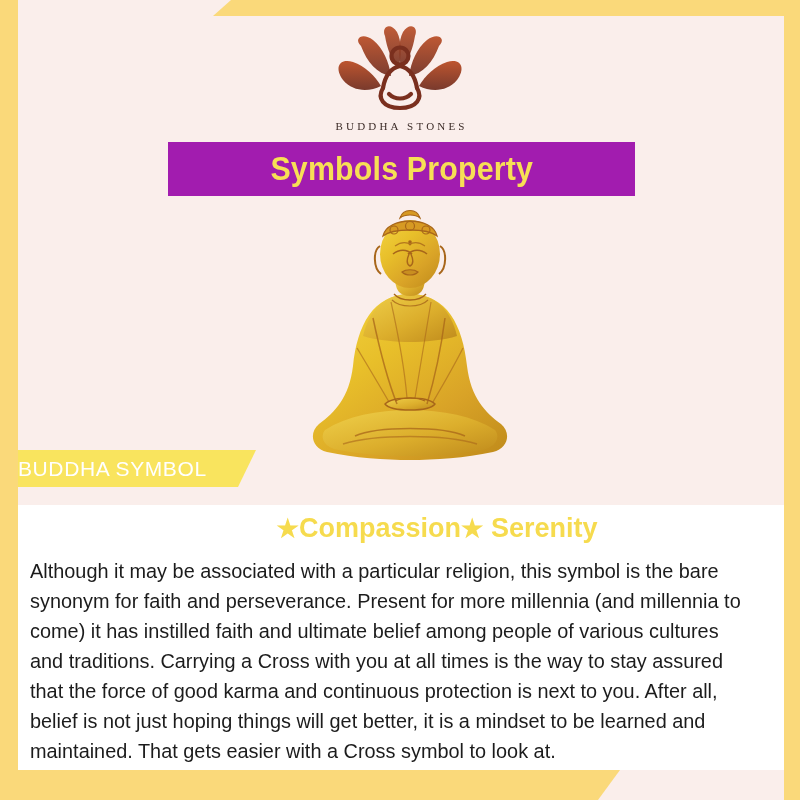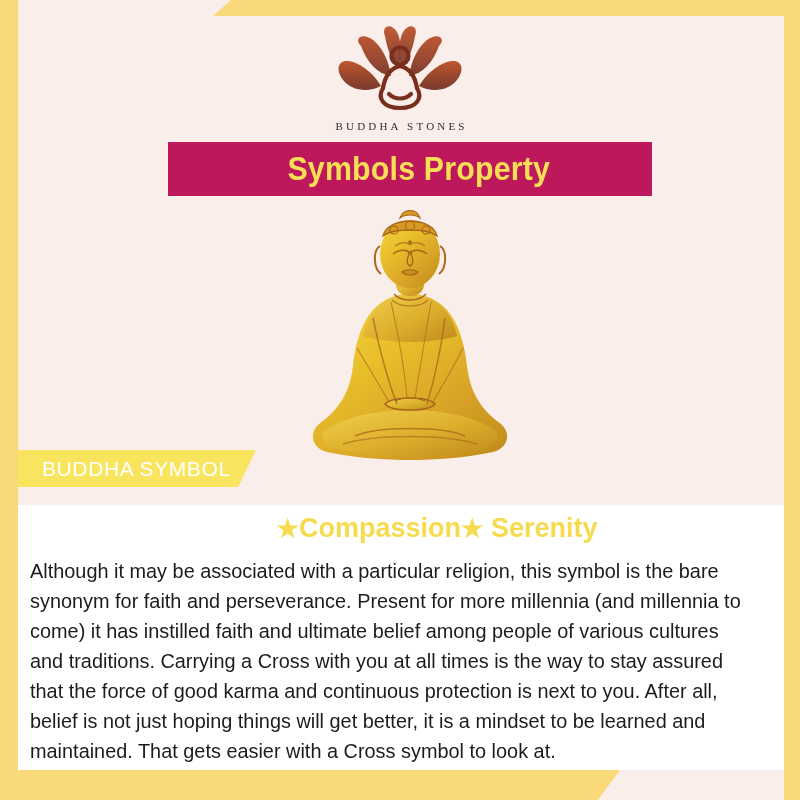--- a/index.html
+++ b/index.html
@@ -98,25 +98,24 @@
     text-indent: 3.2px;
   }
 
   
   .title-band {
     position: absolute;
     left: 168px;
     top: 142px;
     width: 467px;
     height: 54px;
-    background: #be185d;
+    background: #a21caf;
     display: flex;
     align-items: center;
     justify-content: center;
-    padding-left: 17px;
   }
   .title-text {
     font-family: "Liberation Sans Narrow", "Liberation Sans", sans-serif;
     font-size: 33px;
     font-weight: bold;
     color: #f7df55;
     letter-spacing: 0.2px;
     transform: scaleX(0.92);
   }
 
@@ -136,21 +135,20 @@
     left: 18px;
     top: 450px;
     width: 238px;
     height: 37px;
     background: #f9e45e;
     clip-path: polygon(0 0, 100% 0, calc(100% - 18px) 100%, 0 100%);
     display: flex;
     align-items: center;
   }
   .symbol-ribbon-label {
-    padding-left: 24px;
     font-size: 21px;
     color: #ffffff;
     letter-spacing: 0.6px;
   }
 
   
   .subtitle {
     position: absolute;
     left: 18px;
     top: 513px;

